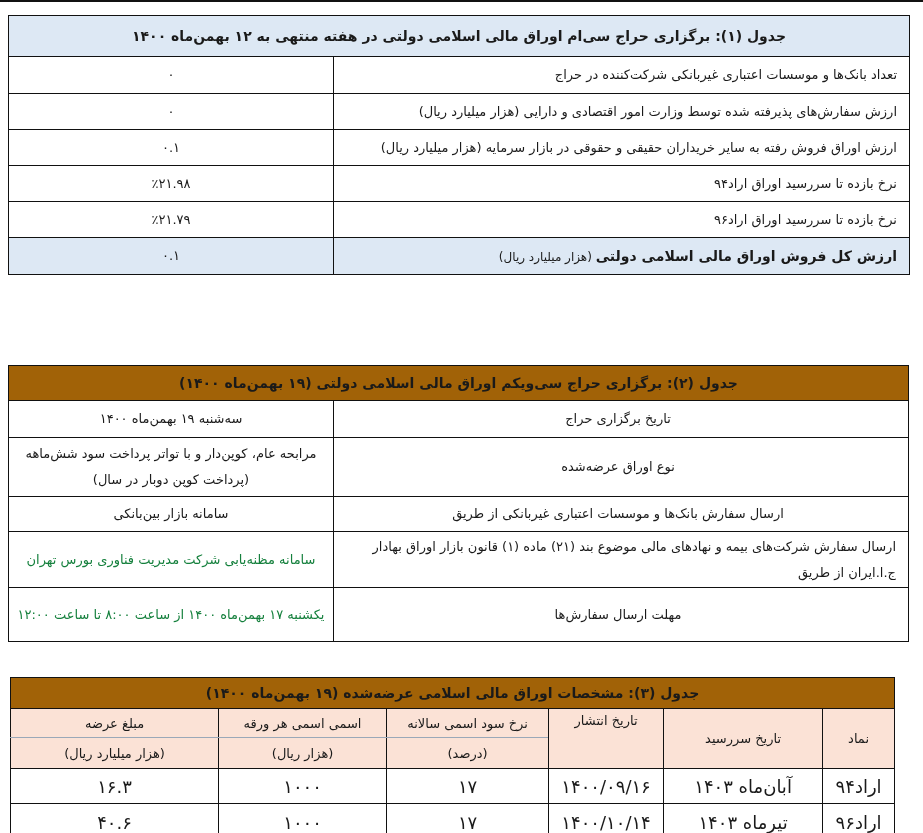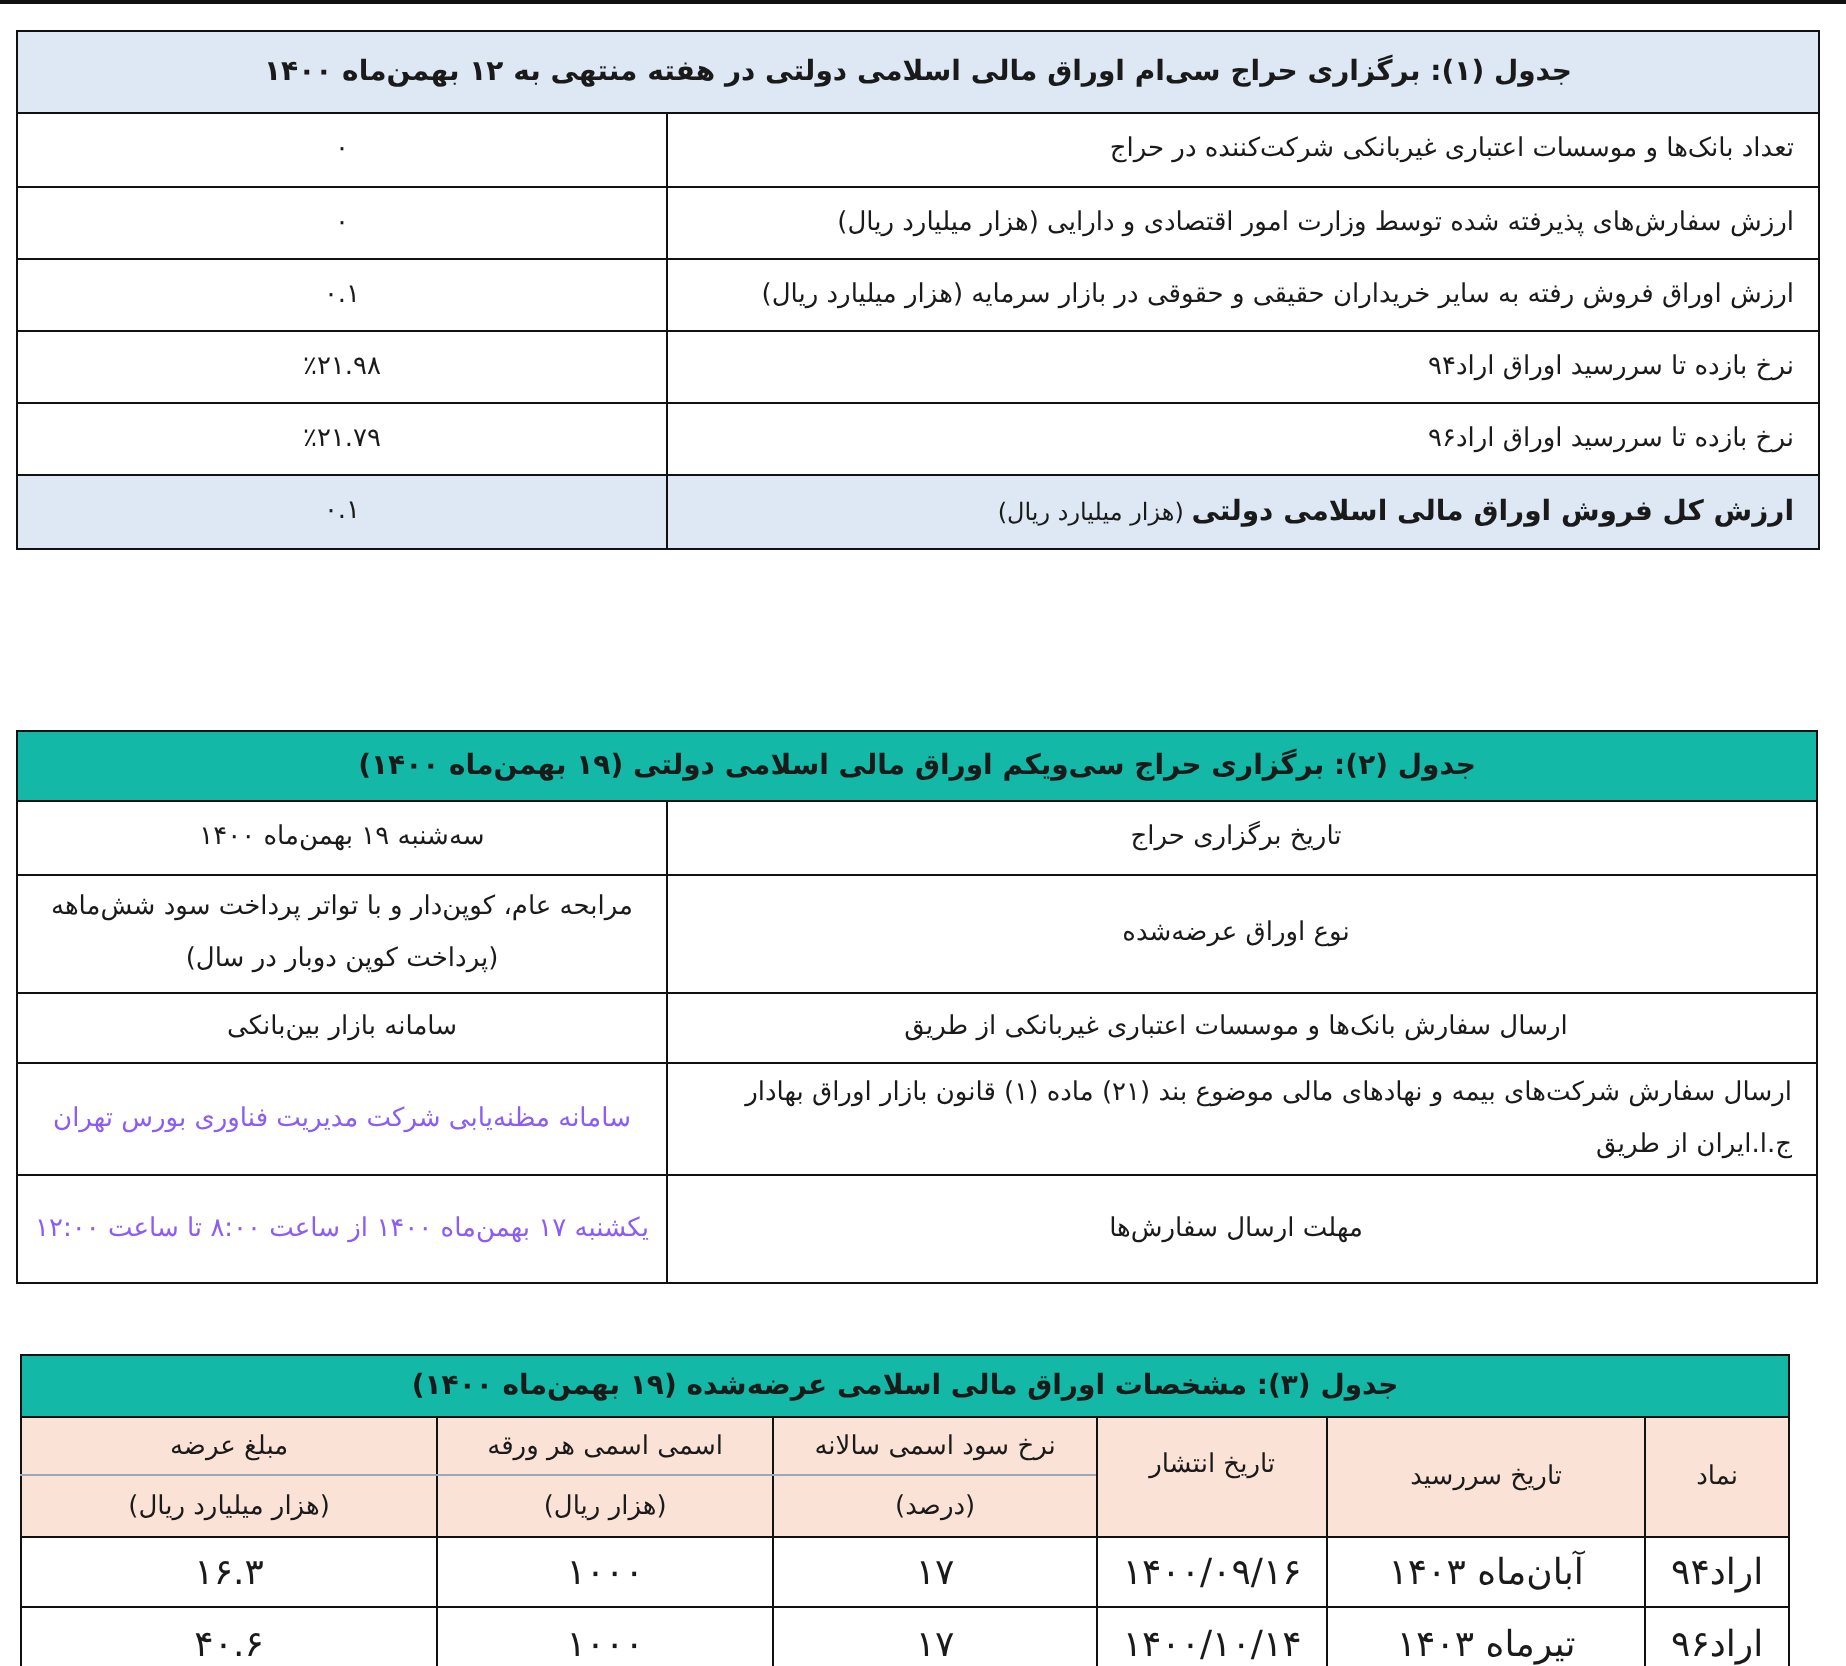--- a/index.html
+++ b/index.html
@@ -9,40 +9,40 @@
     font-family: "DejaVu Sans", "Liberation Sans", sans-serif;
     color: #1a1a1a;
   }
   .topline { position: absolute; left: 0; top: 0; width: 923px; height: 2px; background: #111; }
   table { border-collapse: collapse; position: absolute; direction: rtl; table-layout: fixed; }
   td, th { border: 1.5px solid #111; padding: 0 6px; font-weight: normal; }
   .t1 { left: 8px; top: 15px; width: 901px; }
   .t2 { left: 8px; top: 365px; width: 900px; }
   .t3 { left: 10px; top: 677px; width: 884px; }
   .title-blue { background: #dde8f4; }
-  .title-pink { background: #14b8a6; }
+  .title-pink { background: #a16207; }
   .title { font-weight: bold; font-size: 14px; text-align: center; height: 40px; }
   .t2 .title { height: 34px; }
   .t3 .title { height: 30px; }
   .lbl { text-align: right; font-size: 13px; line-height: 26px; padding-right: 12px; margin-top: 28px; }
   .val { text-align: center; font-size: 13px; line-height: 26px; }
   .t1 .r1 td { height: 36px; }
   .t1 .r2 td { height: 55px; }
   .t1 .r3 td, .t1 .r4 td, .t1 .r5 td, .t1 .r6 td { height: 35px; }
   .t1 .total td { height: 36px; background: #dde8f4; }
   .total .lbl strong { font-size: 14px; }
   .total .lbl span { font-size: 12px; }
   .t2 .lbl { text-align: center; }
   .t2 .r1 td { height: 36px; }
   .t2 .r2 td { height: 58px; }
   .t2 .r3 td { height: 34px; }
   .t2 .r4 td { height: 55px; }
   .t2 .r5 td { height: 53px; }
   .t2 .r4 .lbl { text-align: right; }
-  .gray { color: #8b5cf6; }
+  .gray { color: #15803d; }
   .t3 .hdr th { background: #fbe2d6; font-size: 13px; text-align: center; }
   .t3 .hdr1 th { height: 28px; }
   .t3 .hdr1 th.sub { border-bottom: 1px solid #9aa8b8; }
   .t3 .hdr2 th { height: 30px; border-top: 1px solid #9aa8b8; }
   .t3 tbody td { text-align: center; font-size: 18px; height: 34px; }
   .t3 tbody tr.row2 td { height: 36px; }
 </style>
 </head>
 <body>
 
@@ -127,21 +127,21 @@
       <col style="width:168px">
       <col style="width:208px">
   </colgroup>
   <thead>
     <tr>
       <td colspan="6" class="title title-pink">جدول (۳): مشخصات اوراق مالی اسلامی عرضه‌شده (۱۹ بهمن‌ماه ۱۴۰۰)</td>
     </tr>
     <tr class="hdr hdr1">
       <th rowspan="2">نماد</th>
       <th rowspan="2">تاریخ سررسید</th>
-      <th rowspan="2" style="vertical-align:top;padding-top:16px">تاریخ انتشار</th>
+      <th rowspan="2" style="vertical-align:top;padding-top:4px">تاریخ انتشار</th>
       <th class="sub">نرخ سود اسمی سالانه</th>
       <th class="sub">اسمی اسمی هر ورقه</th>
       <th class="sub">مبلغ عرضه</th>
     </tr>
     <tr class="hdr hdr2">
       <th>(درصد)</th>
       <th>(هزار ریال)</th>
       <th>(هزار میلیارد ریال)</th>
     </tr>
   </thead>

